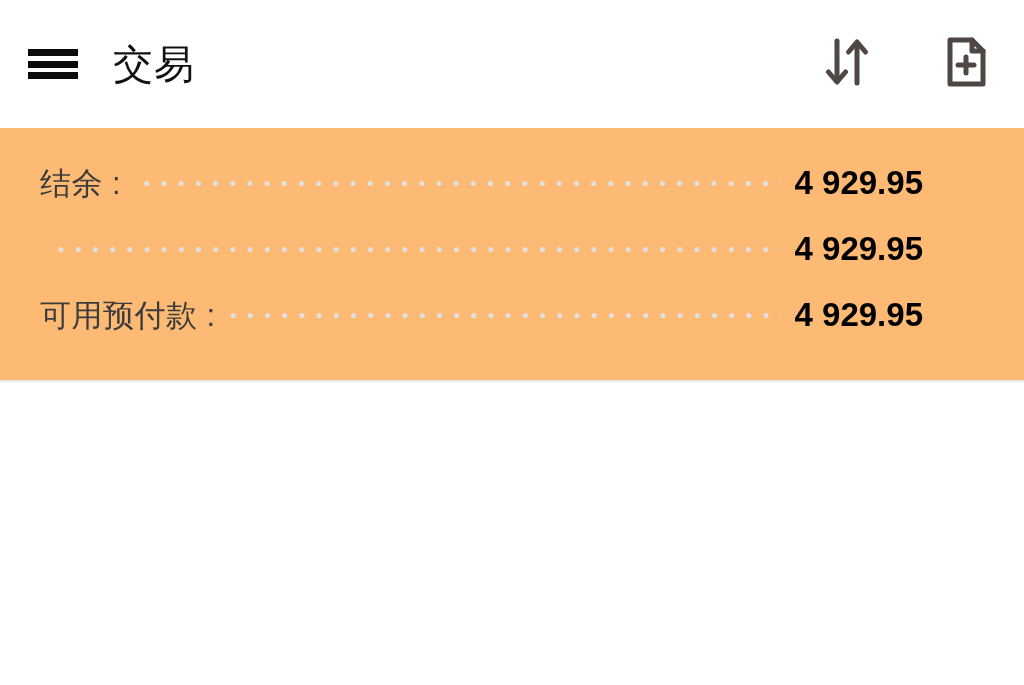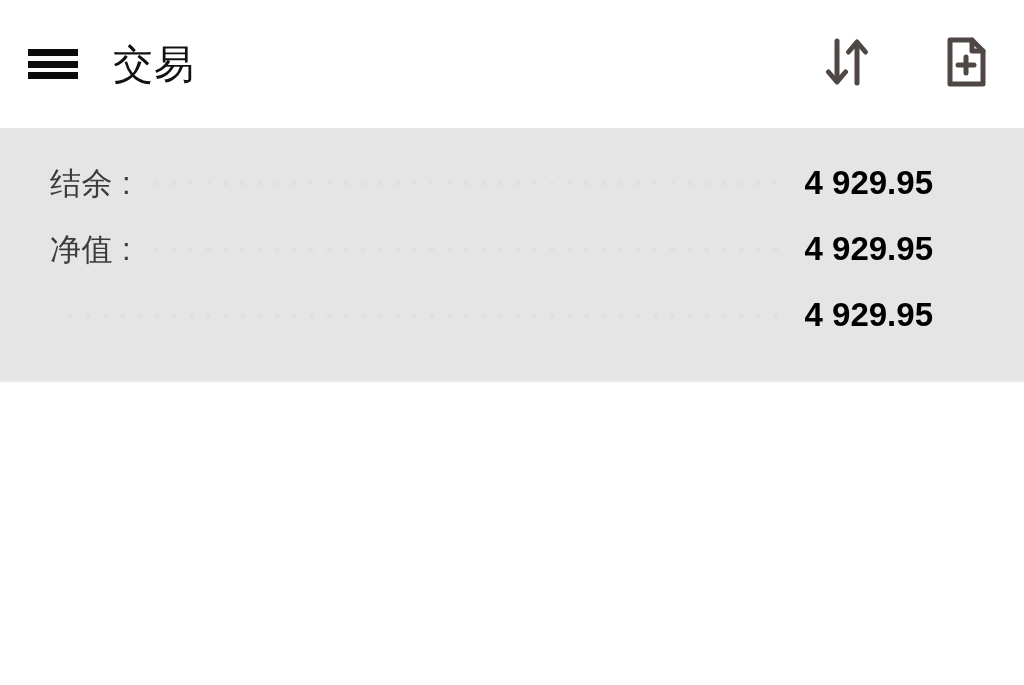--- a/index.html
+++ b/index.html
@@ -9,21 +9,21 @@
     height: 685px;
     background: #ffffff;
     font-family: "Liberation Sans", "DejaVu Sans", sans-serif;
     -webkit-font-smoothing: antialiased;
   }
 
   #app {
     position: relative;
     width: 1024px;
     height: 685px;
-    background: #e5e5e5;
+    background: #fdba74;
     overflow: hidden;
   }
 
   
   .toolbar {
     position: absolute;
     top: 0;
     left: 0;
     width: 1024px;
     height: 128px;
@@ -83,21 +83,21 @@
     justify-content: center;
     cursor: pointer;
     background: transparent;
     border: none;
   }
 
   
   .summary {
     position: absolute;
     top: 163px;
-    left: 12px;
+    left: 2px;
     width: 958px;
     padding: 0 37px 0 38px;
   }
 
   .summary-row {
     display: flex;
     align-items: baseline;
     height: 66px;
     width: 100%;
   }
@@ -205,26 +205,26 @@
 
   <div class="summary">
 
     <div class="summary-row">
       <div class="summary-label">结余 :</div>
       <div class="leader"></div>
       <div class="summary-value">4 929.95</div>
     </div>
 
     <div class="summary-row">
-      <div class="summary-label">净值 :</div>
       <div class="leader"></div>
       <div class="summary-value">4 929.95</div>
     </div>
 
     <div class="summary-row">
+      <div class="summary-label">可用预付款 :</div>
       <div class="leader"></div>
       <div class="summary-value">4 929.95</div>
     </div>
 
   </div>
 
   <div class="divider"></div>
 
   <div class="content-area">
     <span></span>

